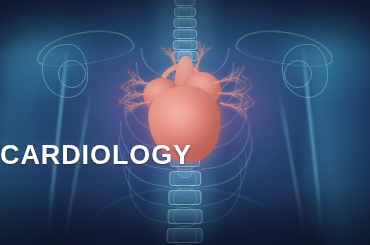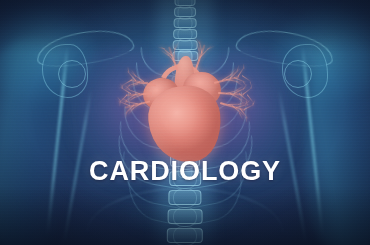--- a/index.html
+++ b/index.html
@@ -195,29 +195,27 @@
     filter:blur(5px);
   }
   .scan{
     background:repeating-linear-gradient(to bottom, rgba(255,255,255,.022) 0 1px, rgba(0,0,0,0) 1px 3px);
     mix-blend-mode:overlay;
   }
 
   
   #title{
     position:absolute;left:0;right:0;top:142px;
-    text-align:center;
     color:#ffffff;
     font-size:27px;
     font-weight:bold;
     letter-spacing:.9px;
     line-height:1;
     text-shadow:0 1px 3px rgba(20,20,50,.55), 0 0 12px rgba(255,255,255,.18);
     white-space:nowrap;
-    margin-top:16px;
   }
 </style>
 </head>
 <body>
 
 <div id="stage">
 
   <div class="layer bg-base"></div>
 
   <div>

